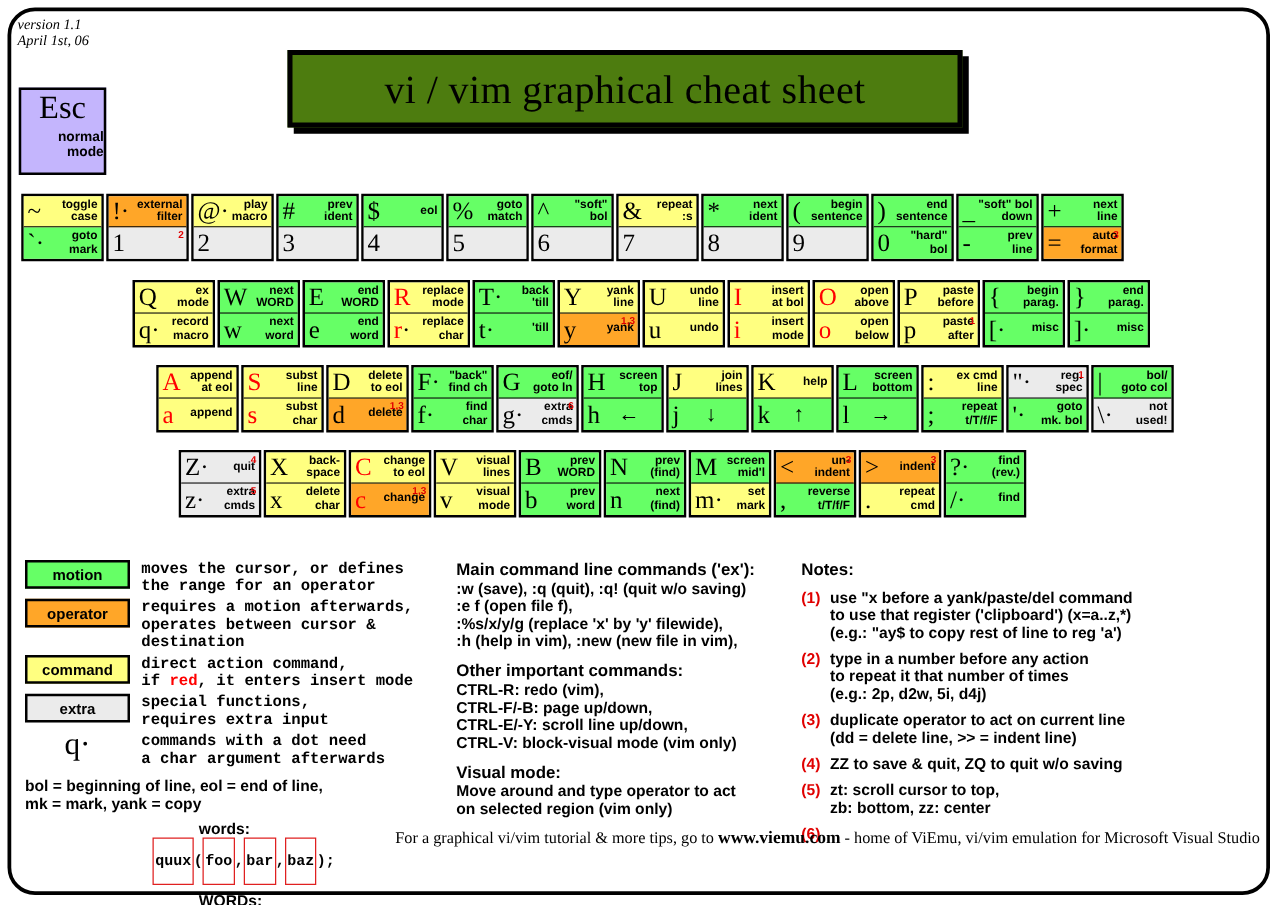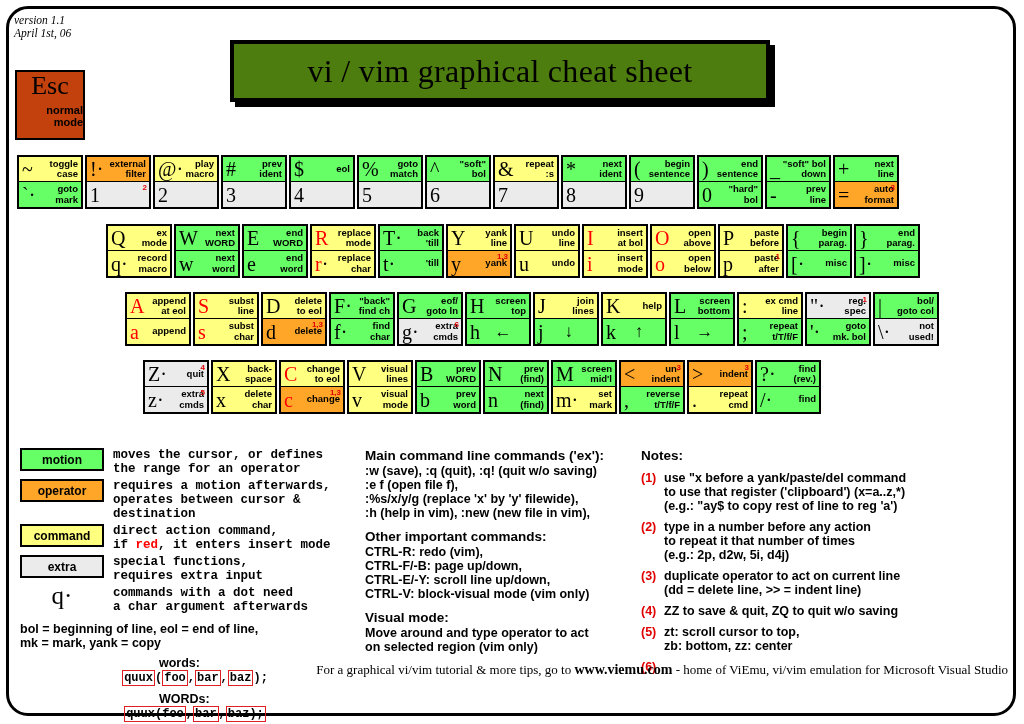--- a/index.html
+++ b/index.html
@@ -11,21 +11,21 @@
 
   .ver{position:absolute;left:14px;top:14px;font-style:italic;font-size:11.5px;
        line-height:13px;color:#000;font-family:"Liberation Serif",serif;}
 
   .title{position:absolute;left:230px;top:40px;width:540px;height:62px;
          background:#4d7c0f;border:4px solid #000;box-sizing:border-box;
          box-shadow:5px 5px 0 #000;display:flex;align-items:center;
          justify-content:center;font-size:32px;letter-spacing:.3px;}
 
   .esc{position:absolute;left:15px;top:70px;width:70px;height:70px;
-       background:#c2410c;border:2px solid #000;box-sizing:border-box;
+       background:#c4b5fd;border:2px solid #000;box-sizing:border-box;
        display:flex;flex-direction:column;align-items:center;justify-content:flex-start;}
   .esc .big{font-size:26px;line-height:26px;margin-top:1px;}
   .esc .sub{font-family:"Liberation Sans",sans-serif;font-weight:bold;font-size:11px;
             line-height:12px;text-align:right;margin-top:5px;}
 
   
   .row{position:absolute;display:flex;}
   .key{width:66px;margin-right:2px;border:2px solid #000;box-sizing:border-box;
        background:#fff;}
   .half{height:25px;box-sizing:border-box;position:relative;display:flex;
@@ -60,21 +60,21 @@
         line-height:14px;white-space:pre-line;padding-top:0px;}
   .qrow{display:flex;align-items:flex-start;margin-top:2px;}
   .qglyph{width:84px;text-align:center;font-size:25px;line-height:20px;
           font-family:"Liberation Serif",serif;flex:0 0 auto;margin-right:9px;}
   .bolnote{font-family:"Liberation Sans",sans-serif;font-weight:bold;font-size:12.5px;
            line-height:14px;margin-top:8px;white-space:pre-line;}
   .wordrow{display:flex;align-items:center;margin-top:6px;
            font-family:"Liberation Sans",sans-serif;font-weight:bold;font-size:12.5px;flex-direction:column;}
   .wordlab{width:72px;flex:0 0 auto;}
   .mono{font-family:"Liberation Mono",monospace;font-size:12px;letter-spacing:0px;}
-  .box-r{border:1.5px solid #e02020;padding:0 1px;margin:0;display:inline-block;}
+  .box-r{border:1.5px solid #e02020;padding:11px 1px;margin:0;display:inline-block;}
 
   
   .midcol{position:absolute;left:365px;top:448px;width:300px;
           font-family:"Liberation Sans",sans-serif;}
   .h{font-weight:bold;font-size:13.5px;line-height:16px;}
   .p{font-weight:bold;font-size:12.5px;line-height:14px;white-space:pre-line;}
   .sp{height:9px;}
 
   
   .notes{position:absolute;left:641px;top:448px;width:335px;

